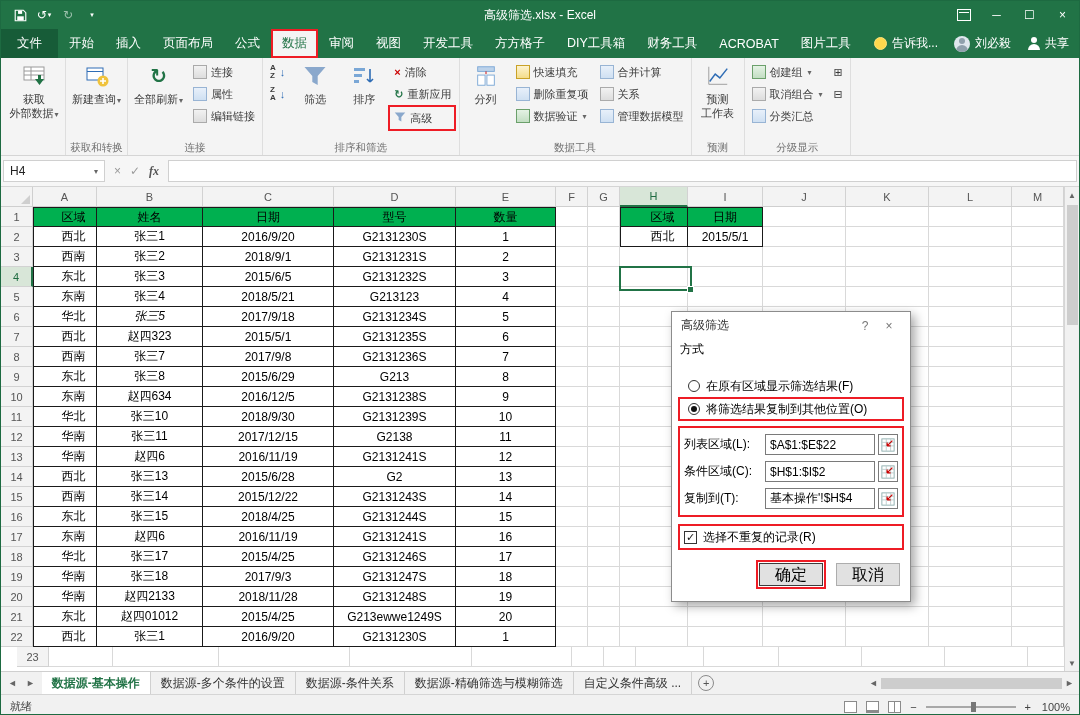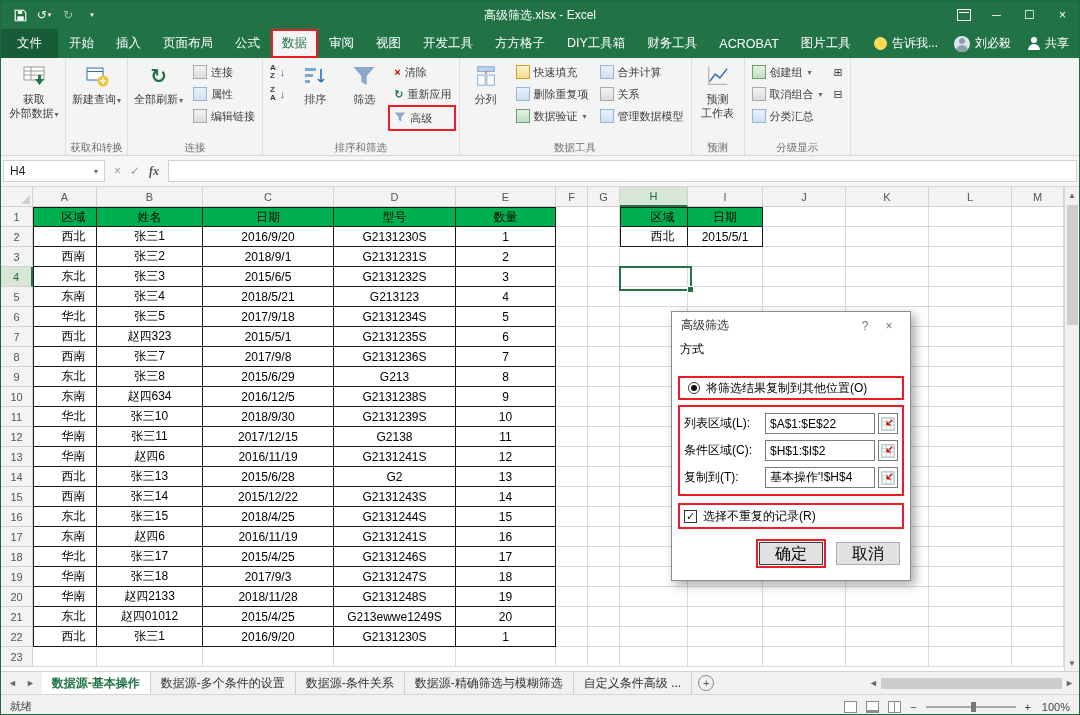--- a/index.html
+++ b/index.html
@@ -268,36 +268,36 @@
           <div class="smallbtn">
             <span class="azicon">
                 <span>Z</span>
                 <span>A</span>
               </span>
             <span class="sortarrow">↓</span>
           </div>
         </div>
         <div class="bigbtn">
           <span class="bicon">
+              <svg width="24" height="24" viewBox="0 0 16 16">
+                <path d="M1 2h14l-5.2 6v6l-3.6-2V8z" fill="#8aa8cc"></path>
+              </svg>
+            </span>
+          <span>筛选</span>
+        </div>
+        <div class="bigbtn">
+          <span class="bicon">
               <svg width="24" height="24" viewBox="0 0 24 24">
                 <rect x="2" y="4" width="11" height="3" fill="#7aa7d6"></rect>
                 <rect x="2" y="10" width="8" height="3" fill="#7aa7d6"></rect>
                 <rect x="2" y="16" width="5" height="3" fill="#7aa7d6"></rect>
                 <path d="M18 5v13m0 0l-3-3m3 3l3-3" stroke="#2f6db5" fill="none" stroke-width="1.6"></path>
               </svg>
             </span>
           <span>排序</span>
-        </div>
-        <div class="bigbtn">
-          <span class="bicon">
-              <svg width="24" height="24" viewBox="0 0 16 16">
-                <path d="M1 2h14l-5.2 6v6l-3.6-2V8z" fill="#8aa8cc"></path>
-              </svg>
-            </span>
-          <span>筛选</span>
         </div>
         <div class="smallcol">
           <div class="smallbtn">
               <span class="glyph-red">×</span>
               <span>清除</span>
             </div>
           <div class="smallbtn">
               <span class="glyph-green">↻</span>
               <span>重新应用</span>
             </div>
@@ -520,21 +520,21 @@
             <div class="cell" style="width: 68px;"></div>
             <div class="cell" style="width: 75px;"></div>
             <div class="cell" style="width: 83px;"></div>
             <div class="cell" style="width: 83px;"></div>
             <div class="cell" style="width: 83px;"></div>
             <div class="cell" style="width: 52px;"></div>
           </div>
           <div class="grow" style="height: 20px;">
             <div class="rowh" style="width: 32px;">6</div>
             <div class="cell tbl le" style="width: 64px;">华北</div>
-            <div class="cell tbl" style="width: 106px;">张三5</div>
+            <div class="cell tbl" style="width: 106px; font-style: italic;">张三5</div>
             <div class="cell tbl" style="width: 131px;">2017/9/18</div>
             <div class="cell tbl" style="width: 122px;">G2131234S</div>
             <div class="cell tbl" style="width: 100px;">5</div>
             <div class="cell" style="width: 32px;"></div>
             <div class="cell" style="width: 32px;"></div>
             <div class="cell" style="width: 68px;"></div>
             <div class="cell" style="width: 75px;"></div>
             <div class="cell" style="width: 83px;"></div>
             <div class="cell" style="width: 83px;"></div>
             <div class="cell" style="width: 83px;"></div>
@@ -789,21 +789,21 @@
             <div class="cell tbl" style="width: 100px;">1</div>
             <div class="cell" style="width: 32px;"></div>
             <div class="cell" style="width: 32px;"></div>
             <div class="cell" style="width: 68px;"></div>
             <div class="cell" style="width: 75px;"></div>
             <div class="cell" style="width: 83px;"></div>
             <div class="cell" style="width: 83px;"></div>
             <div class="cell" style="width: 83px;"></div>
             <div class="cell" style="width: 52px;"></div>
           </div>
-          <div class="grow" style="height: 20px;">
+          <div class="grow" style="height: 20px; padding-left: 16px;">
             <div class="rowh" style="width: 32px;">23</div>
             <div class="cell" style="width: 64px;"></div>
             <div class="cell" style="width: 106px;"></div>
             <div class="cell" style="width: 131px;"></div>
             <div class="cell" style="width: 122px;"></div>
             <div class="cell" style="width: 100px;"></div>
             <div class="cell" style="width: 32px;"></div>
             <div class="cell" style="width: 32px;"></div>
             <div class="cell" style="width: 68px;"></div>
             <div class="cell" style="width: 75px;"></div>
@@ -823,20 +823,24 @@
     </div>
 
     <div class="dialog">
       <div class="dlgtitle">
         <span class="t">高级筛选</span>
         <span class="dlgbtn">?</span>
         <span class="dlgbtn">×</span>
       </div>
       <div class="dlgbody">
         <div class="seclabel">方式</div>
+        <div class="radiorow">
+          <span class="rad"></span>
+          <span>在原有区域显示筛选结果(F)</span>
+        </div>
         <div class="redwrap rwrap-radio">
           <div class="radiorow">
             <span class="rad on"></span>
             <span>将筛选结果复制到其他位置(O)</span>
           </div>
         </div>
         <div class="redwrap rwrap-fields">
           <div class="fieldrow">
             <label>列表区域(L):</label>
             <div class="finput">

